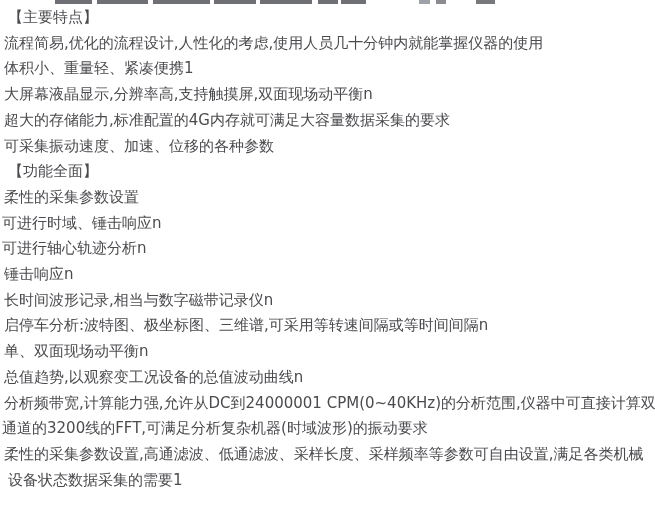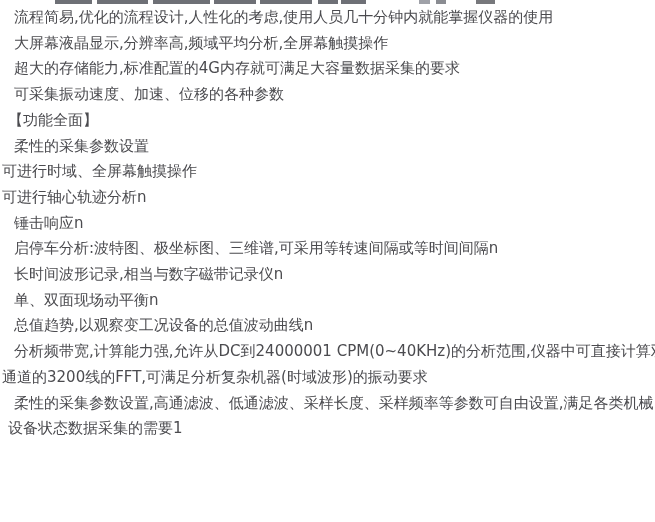--- a/index.html
+++ b/index.html
@@ -43,41 +43,43 @@
       transparent 338px, transparent 341px,
       #6e7076 341px,    #6e7076 366px,
       transparent 366px, transparent 419px,
       #9fa1a8 419px,    #9fa1a8 430px,
       transparent 430px, transparent 436px,
       #8a8c92 436px,    #8a8c92 446px,
       transparent 446px, transparent 476px,
       #77787c 476px,    #77787c 495px,
       transparent 495px);
   }
-  .line        { padding-left: 14px; white-space: pre; }
+  .line        { padding-left: 4px; white-space: pre; }
   .line.heading{ padding-left: 8px; }
   .line.flush  { padding-left: 2px; }
   .line.flush8 { padding-left: 8px; }
 </style>
 </head>
 <body>
 
 <div id="page">
   <div id="clipped-row"></div>
 
+  <div class="line heading">【主要特点】</div>
   <div class="line">流程简易,优化的流程设计,人性化的考虑,使用人员几十分钟内就能掌握仪器的使用</div>
-  <div class="line">大屏幕液晶显示,分辨率高,频域平均分析,全屏幕触摸操作</div>
+  <div class="line">体积小、重量轻、紧凑便携1</div>
+  <div class="line">大屏幕液晶显示,分辨率高,支持触摸屏,双面现场动平衡n</div>
   <div class="line">超大的存储能力,标准配置的4G内存就可满足大容量数据采集的要求</div>
   <div class="line">可采集振动速度、加速、位移的各种参数</div>
   <div class="line heading">【功能全面】</div>
   <div class="line">柔性的采集参数设置</div>
-  <div class="line flush">可进行时域、全屏幕触摸操作</div>
+  <div class="line flush">可进行时域、锤击响应n</div>
   <div class="line flush">可进行轴心轨迹分析n</div>
   <div class="line">锤击响应n</div>
+  <div class="line">长时间波形记录,相当与数字磁带记录仪n</div>
   <div class="line">启停车分析:波特图、极坐标图、三维谱,可采用等转速间隔或等时间间隔n</div>
-  <div class="line">长时间波形记录,相当与数字磁带记录仪n</div>
   <div class="line">单、双面现场动平衡n</div>
   <div class="line">总值趋势,以观察变工况设备的总值波动曲线n</div>
   <div class="line">分析频带宽,计算能力强,允许从DC到24000001 CPM(0~40KHz)的分析范围,仪器中可直接计算双</div>
   <div class="line flush">通道的3200线的FFT,可满足分析复杂机器(时域波形)的振动要求</div>
   <div class="line">柔性的采集参数设置,高通滤波、低通滤波、采样长度、采样频率等参数可自由设置,满足各类机械</div>
   <div class="line flush8">设备状态数据采集的需要1</div>
 </div>
 
 </body></html>

